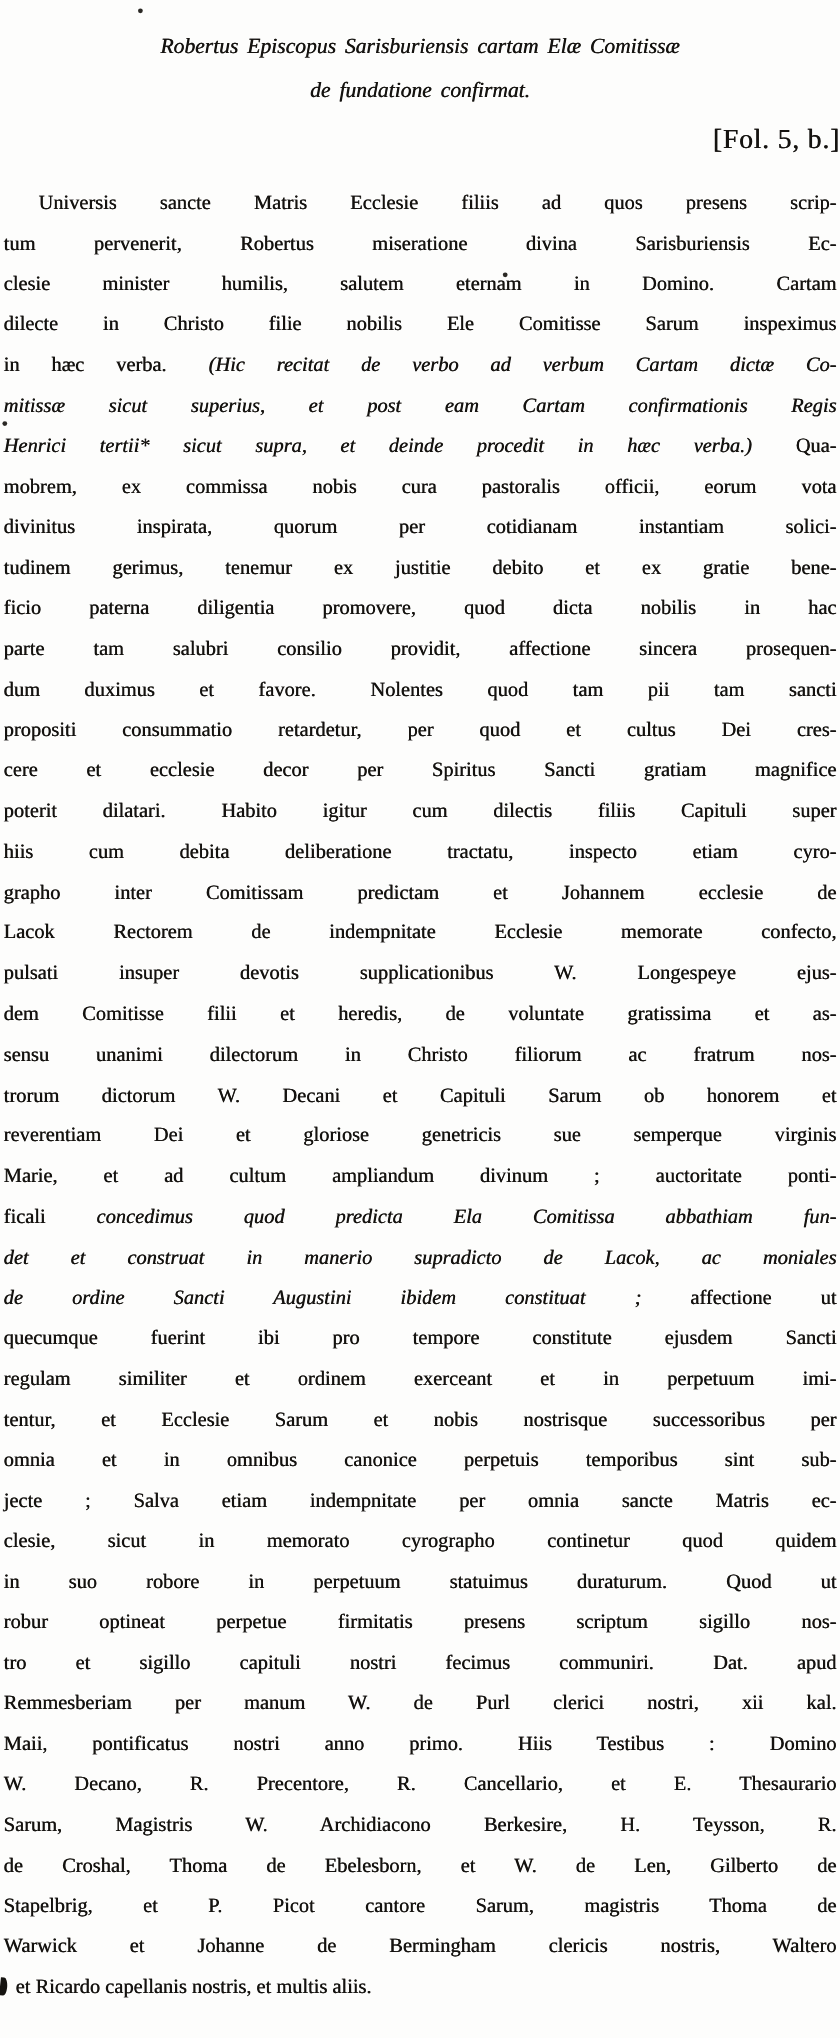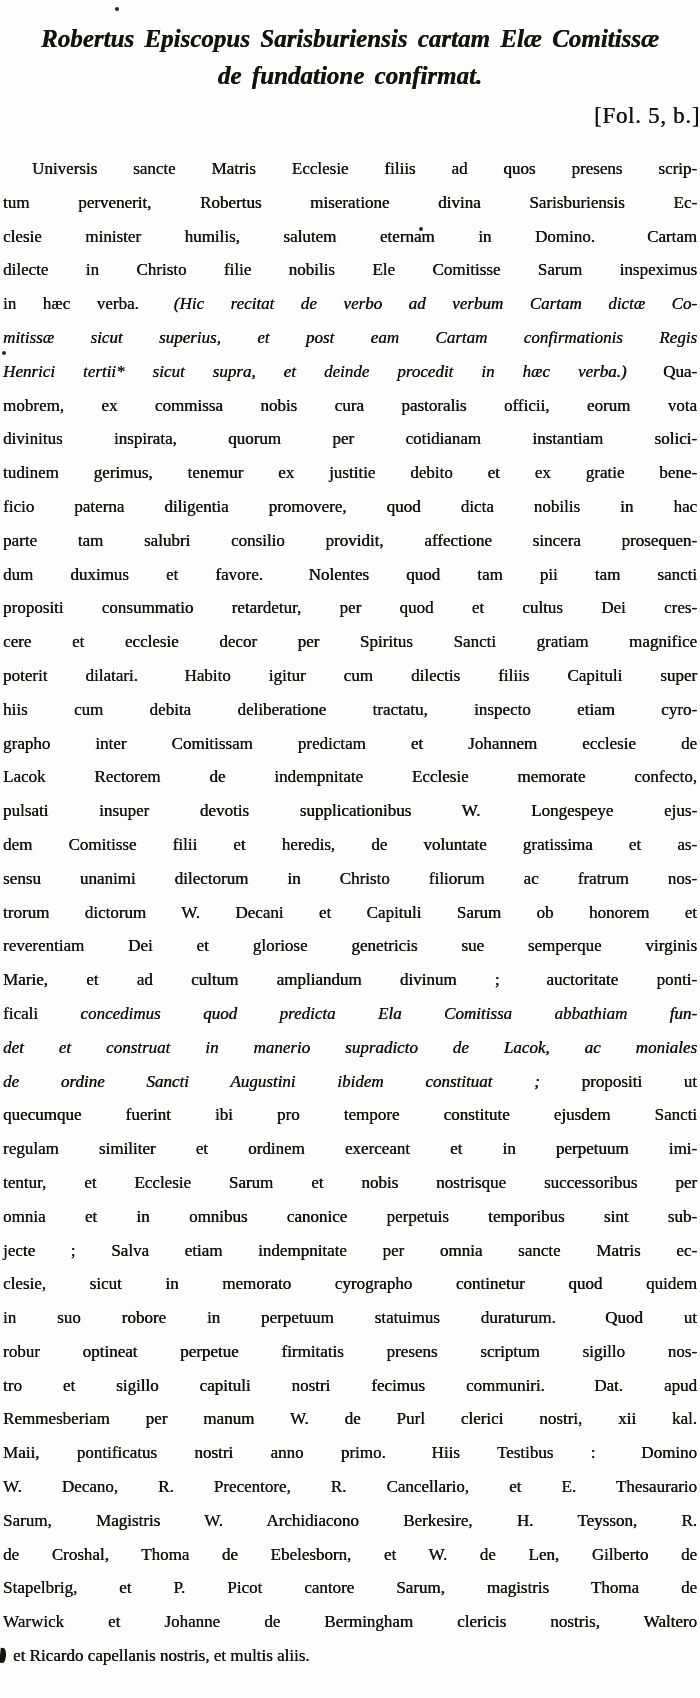--- a/index.html
+++ b/index.html
@@ -12,22 +12,22 @@
     font-family: "Liberation Serif", "DejaVu Serif", serif;
     overflow: hidden;
     text-shadow: 0.35px 0 0 currentColor; 
   }
   .heading {
     padding-top: 20px;
     text-align: center;
   }
   .heading-line {
     font-style: italic;
-    font-weight: 700;
-    font-size: 25px;
+    font-weight: 400;
+    font-size: 18px;
     line-height: 37px;
     word-spacing: 0.16em;
     white-space: nowrap;
   }
   .folio {
     margin-top: 8px;
     text-align: right;
     font-size: 23px;
     line-height: 28px;
     letter-spacing: 0.03em;
@@ -104,21 +104,21 @@
       <div class="line"><span>grapho inter Comitissam predictam et Johannem ecclesie de</span></div>
       <div class="line"><span>Lacok Rectorem de indempnitate Ecclesie memorate confecto,</span></div>
       <div class="line"><span>pulsati insuper devotis supplicationibus W. Longespeye ejus-</span></div>
       <div class="line"><span>dem Comitisse filii et heredis, de voluntate gratissima et as-</span></div>
       <div class="line"><span>sensu unanimi dilectorum in Christo filiorum ac fratrum nos-</span></div>
       <div class="line"><span>trorum dictorum W. Decani et Capituli Sarum ob honorem et</span></div>
       <div class="line"><span>reverentiam Dei et gloriose genetricis sue semperque virginis</span></div>
       <div class="line"><span>Marie, et ad cultum ampliandum divinum ;  auctoritate ponti-</span></div>
       <div class="line"><span>ficali </span><span class="it">concedimus quod predicta Ela Comitissa abbathiam fun-</span></div>
       <div class="line"><span class="it">det et construat in manerio supradicto de Lacok, ac moniales</span></div>
-      <div class="line"><span class="it">de ordine Sancti Augustini ibidem constituat ;</span><span> propositi ut</span></div>
+      <div class="line"><span class="it">de ordine Sancti Augustini ibidem constituat ;</span><span> affectione ut</span></div>
       <div class="line"><span>quecumque fuerint ibi pro tempore constitute ejusdem Sancti</span></div>
       <div class="line"><span>regulam similiter et ordinem exerceant et in perpetuum imi-</span></div>
       <div class="line"><span>tentur, et Ecclesie Sarum et nobis nostrisque successoribus per</span></div>
       <div class="line"><span>omnia et in omnibus canonice perpetuis temporibus sint sub-</span></div>
       <div class="line"><span>jecte ; Salva etiam indempnitate per omnia sancte Matris ec-</span></div>
       <div class="line"><span>clesie, sicut in memorato cyrographo continetur quod quidem</span></div>
       <div class="line"><span>in suo robore in perpetuum statuimus duraturum.  Quod ut</span></div>
       <div class="line"><span>robur optineat perpetue firmitatis presens scriptum sigillo nos-</span></div>
       <div class="line"><span>tro et sigillo capituli nostri fecimus communiri.  Dat. apud</span></div>
       <div class="line"><span>Remmesberiam per manum W. de Purl clerici nostri, xii kal.</span></div>

